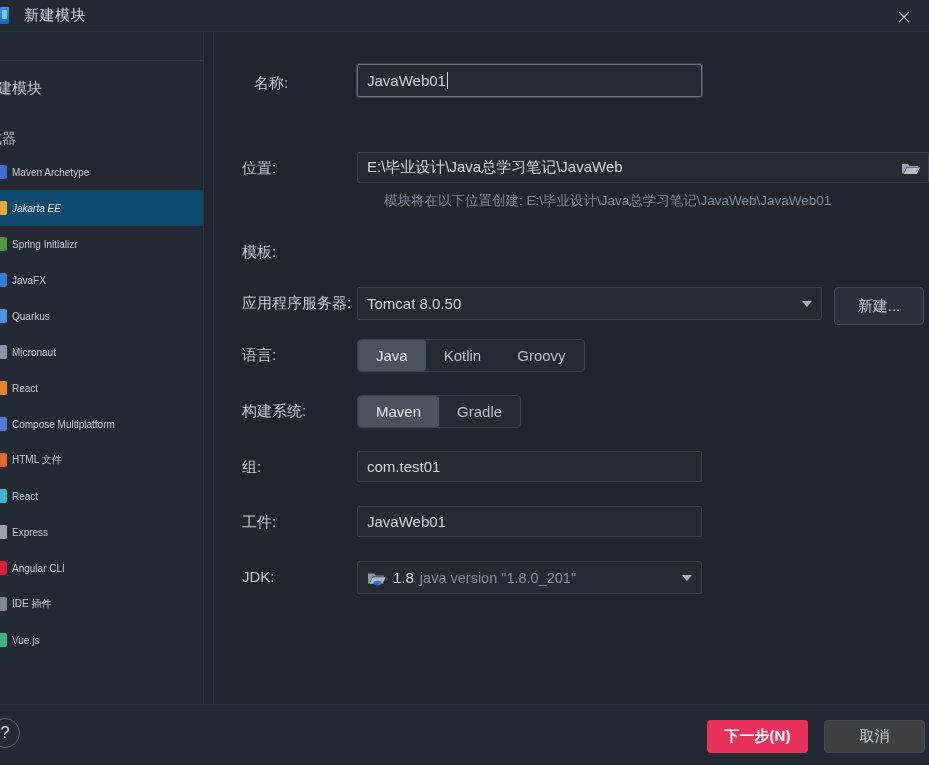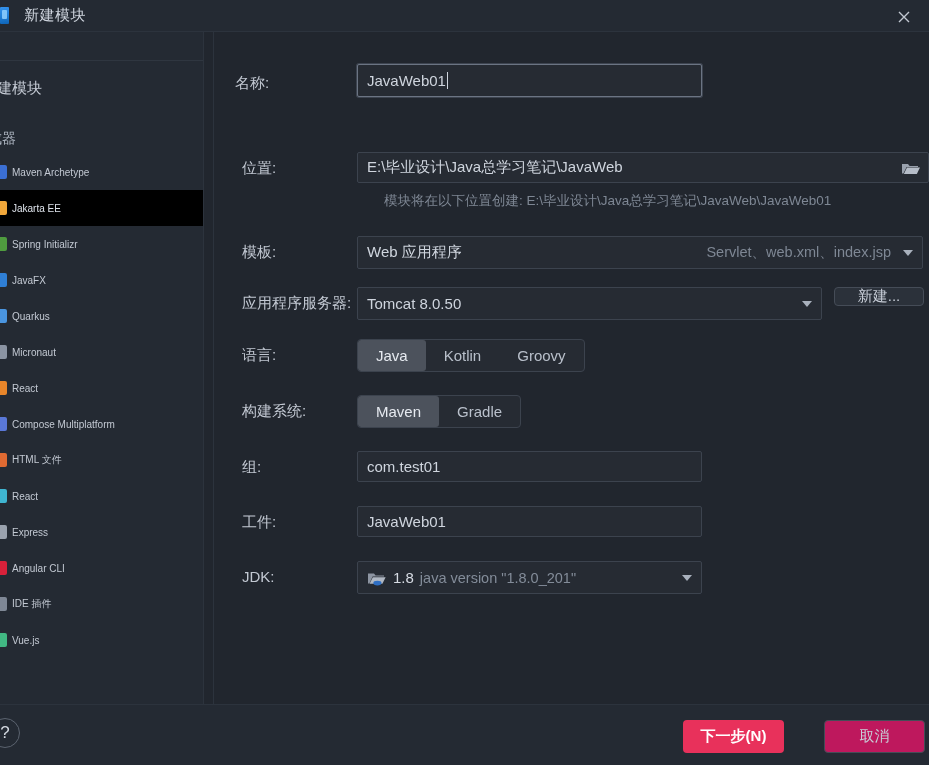--- a/index.html
+++ b/index.html
@@ -75,21 +75,21 @@
   .sidebar-list {
     position: absolute; left: 0; top: 122px; width: 204px;
   }
   .sb-item {
     position: relative;
     height: 36px;
     display: flex; align-items: center;
     padding-left: 0px;
     cursor: default;
   }
-  .sb-item.selected { background: #000000; }
+  .sb-item.selected { background: #0c4a6e; font-style: italic; }
   .sb-item .sb-ico {
     position: absolute; left: -7px; top: 11px;
     width: 14px; height: 14px;
     border-radius: 2px;
   }
   .sb-item .sb-label {
     margin-left: 12px;
     font-size: 10px; color: #c3c9d3;
     white-space: nowrap;
   }
@@ -234,33 +234,33 @@
   .help-btn {
     position: absolute; left: -10px; top: 718px;
     width: 30px; height: 30px;
     border: 1px solid #5b636f;
     border-radius: 50%;
     display: flex; align-items: center; justify-content: center;
     color: #d3d8e0; font-size: 17px;
     cursor: default;
   }
   .btn-next {
-    position: absolute; left: 683px; top: 720px;
+    position: absolute; left: 707px; top: 720px;
     width: 101px; height: 33px;
     background: #e8315b;
     border: none; border-radius: 4px;
     color: #ffffff; font-size: 15px; font-weight: bold;
     display: flex; align-items: center; justify-content: center;
     cursor: default;
     font-family: "Liberation Sans", "DejaVu Sans", sans-serif;
   }
   .btn-cancel {
     position: absolute; left: 824px; top: 720px;
     width: 101px; height: 33px;
-    background: #be185d;
+    background: #404040;
     border: 1px solid #454c57; border-radius: 4px;
     color: #c7cdd7; font-size: 15px;
     display: flex; align-items: center; justify-content: center;
     cursor: default;
     font-family: Liberation Mono, monospace;
   }
   .watermark {
     position: absolute; left: 808px; top: 734px;
     font-size: 15px; color: #9aa2ae;
     white-space: nowrap;
@@ -351,51 +351,46 @@
         </div>
       </div>
   </div>
   <div class="sb-scroll-track">
     <div class="sb-scroll-thumb"></div>
   </div>
   <div class="sidebar-divider"></div>
 
   <div class="form">
 
-    <div class="lbl" style="left:21px; top:42px;">名称:</div>
+    <div class="lbl" style="left:40px; top:42px;">名称:</div>
     <div class="ipt focused" style="left:143px; top:32px; width:345px; height:33px;">
       <span>JavaWeb01</span>
         <span class="caret"></span>
     </div>
 
     <div class="lbl" style="left:28px; top:127px;">位置:</div>
     <div class="ipt" style="left:143px; top:120px; width:572px; height:31px; border-color:#3c434e;">
       <span>E:\毕业设计\Java总学习笔记\JavaWeb</span>
     </div>
     <div class="folder-btn" style="left:680px; top:120px;">
       <svg width="20" height="16" viewBox="0 0 20 16">
         <path d="M1 13.5 V4 H7 L8.6 6 H17 V7 H5.6 L2.4 13.5 Z" fill="#99a1ad"></path>
         <path d="M2.8 14 L6 7.6 H19 L15.8 14 Z" fill="#b6bdc8"></path>
       </svg>
     </div>
     <div class="hint" style="left:145px; top:160px;margin-left:25px;">模块将在以下位置创建: E:\毕业设计\Java总学习笔记\JavaWeb\JavaWeb01</div>
 
     <div class="lbl" style="left:28px; top:211px;">模板:</div>
-    <div class="combo" style="left:143px; top:204px; width:566px; height:33px;">
-      <span>Web 应用程序</span>
-      <span class="muted">Servlet、web.xml、index.jsp</span>
-      <span class="arrow-dn"></span>
-    </div>
 
     <div class="lbl" style="left:28px; top:262px;">应用程序服务器:</div>
     <div class="combo" style="left:143px; top:255px; width:465px; height:33px;">
       <span>Tomcat 8.0.50</span>
       <span class="arrow-dn"></span>
     </div>
-    <div class="btnlike" style="left:620px; top:255px; width:90px; height:19px;">新建...</div>
+    <div class="btnlike" style="left:620px; top:255px; width:90px; height:38px;">新建...</div>
 
     <div class="lbl" style="left:28px; top:314px;">语言:</div>
     <div class="seg" style="left:143px; top:307px;" id="lang-seg">
         <div class="seg-opt active">Java</div>
         <div class="seg-opt">Kotlin</div>
         <div class="seg-opt">Groovy</div>
       </div>
 
     <div class="lbl" style="left:28px; top:370px;">构建系统:</div>
     <div class="seg" style="left:143px; top:363px;" id="build-seg">

